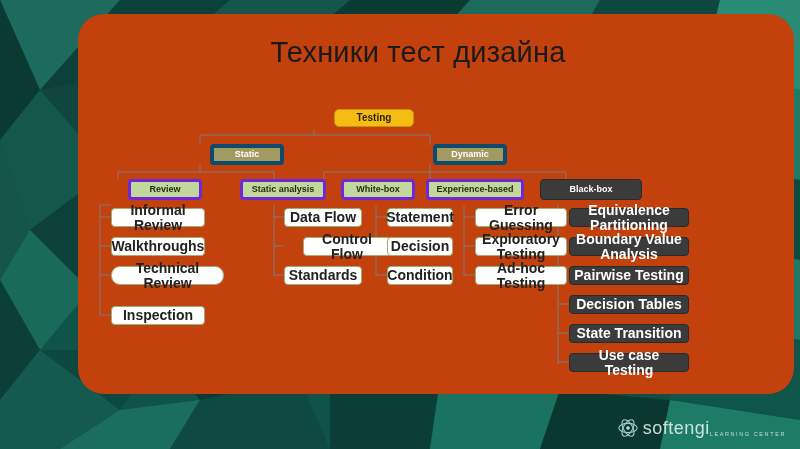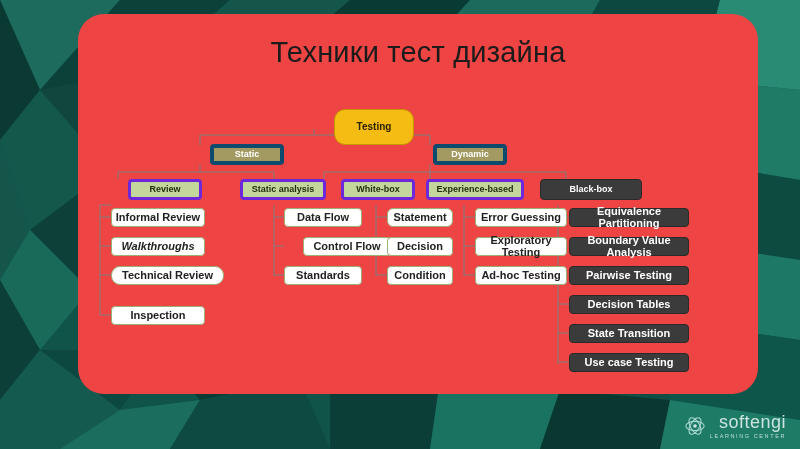--- a/index.html
+++ b/index.html
@@ -26,23 +26,24 @@
     width: 800px;
     height: 449px;
   }
   
   #card {
     position: absolute;
     left: 78px;
     top: 14px;
     width: 680px;
     height: 380px;
-    background: #ef4444;
+    background: #c2410c;
     border-radius: 26px;
     box-shadow: 0 0 0 0 rgba(0,0,0,0);
+    padding-left: 36px;
   }
   #title {
     position: absolute;
     left: 0;
     top: 22px;
     width: 680px;
     text-align: center;
     font-size: 29px;
     color: #1b1b1b;
     letter-spacing: 0.2px;
@@ -55,21 +56,21 @@
     width: 680px;
     height: 380px;
   }
   .node {
     position: absolute;
     box-sizing: border-box;
     display: flex;
     align-items: center;
     justify-content: center;
     text-align: center;
-    font-size: 11px;
+    font-size: 14px;
     font-weight: bold;
     border-radius: 4px;
     line-height: 1.05;
     padding: 0 3px;
   }
   .n-root {
     background: #f5bc14;
     border: 1px solid #c79300;
     color: #2b2200;
     border-radius: 5px;
@@ -121,21 +122,21 @@
   }
   #logo .tagline {
     font-size: 5.5px;
     letter-spacing: 1.6px;
     color: #d7ecea;
     margin-top: 2px;
     text-align: right;
   }
   #logo .stack {
     display: flex;
-    flex-direction: column;
+    flex-direction: row;
     align-items: flex-end;
   }
 </style>
 </head>
 <body>
 
 <div id="slide">
 
   <svg id="bg" viewBox="0 0 800 449" preserveAspectRatio="none">
     <rect x="0" y="0" width="800" height="449" fill="#0f5349"></rect>
@@ -236,21 +237,21 @@
         <path d="M480,191 L480,350"></path>
         <path d="M480,203 L491,203"></path>
         <path d="M480,232 L491,232"></path>
         <path d="M480,261 L491,261"></path>
         <path d="M480,290 L491,290"></path>
         <path d="M480,319 L491,319"></path>
         <path d="M480,348 L491,348"></path>
       </g>
     </svg>
 
-    <div class="node n-root" style="left:256px; top:95px; width:80px; height:36px;border-radius:11px;">
+    <div class="node n-root" style="left:256px; top:95px; width:80px; height:18px;">
       <span>Testing</span>
     </div>
 
     <div class="node n-olive" style="left:132px; top:130px; width:74px; height:21px;">
       <span>Static</span>
     </div>
     <div class="node n-olive" style="left:355px; top:130px; width:74px; height:21px;">
       <span>Dynamic</span>
     </div>
 
@@ -266,41 +267,41 @@
     <div class="node n-green" style="left:348px; top:165px; width:98px; height:21px;">
       <span>Experience-based</span>
     </div>
     <div class="node n-dark" style="left:462px; top:165px; width:102px; height:21px; font-size:9px;">
       <span>Black-box</span>
     </div>
 
     <div class="node n-white" style="left:33px; top:194px; width:94px; height:19px;">
       <span>Informal Review</span>
     </div>
-    <div class="node n-white" style="left:33px; top:223px; width:94px; height:19px;font-style:italic;">
+    <div class="node n-white" style="left:33px; top:223px; width:94px; height:19px;">
       <span>Walkthroughs</span>
     </div>
     <div class="node n-white" style="left:33px; top:252px; width:113px; height:19px;border-radius:9px;">
       <span>Technical Review</span>
     </div>
     <div class="node n-white" style="left:33px; top:292px; width:94px; height:19px;">
       <span>Inspection</span>
     </div>
 
     <div class="node n-white" style="left:206px; top:194px; width:78px; height:19px;">
       <span>Data Flow</span>
     </div>
     <div class="node n-white" style="left:206px; top:223px; width:88px; height:19px;margin-left:19px;">
       <span>Control Flow</span>
     </div>
     <div class="node n-white" style="left:206px; top:252px; width:78px; height:19px;">
       <span>Standards</span>
     </div>
 
-    <div class="node n-white" style="left:309px; top:194px; width:66px; height:19px;border-radius:6px;">
+    <div class="node n-white" style="left:309px; top:194px; width:66px; height:19px;">
       <span>Statement</span>
     </div>
     <div class="node n-white" style="left:309px; top:223px; width:66px; height:19px;">
       <span>Decision</span>
     </div>
     <div class="node n-white" style="left:309px; top:252px; width:66px; height:19px;">
       <span>Condition</span>
     </div>
 
     <div class="node n-white" style="left:397px; top:194px; width:92px; height:19px;">

